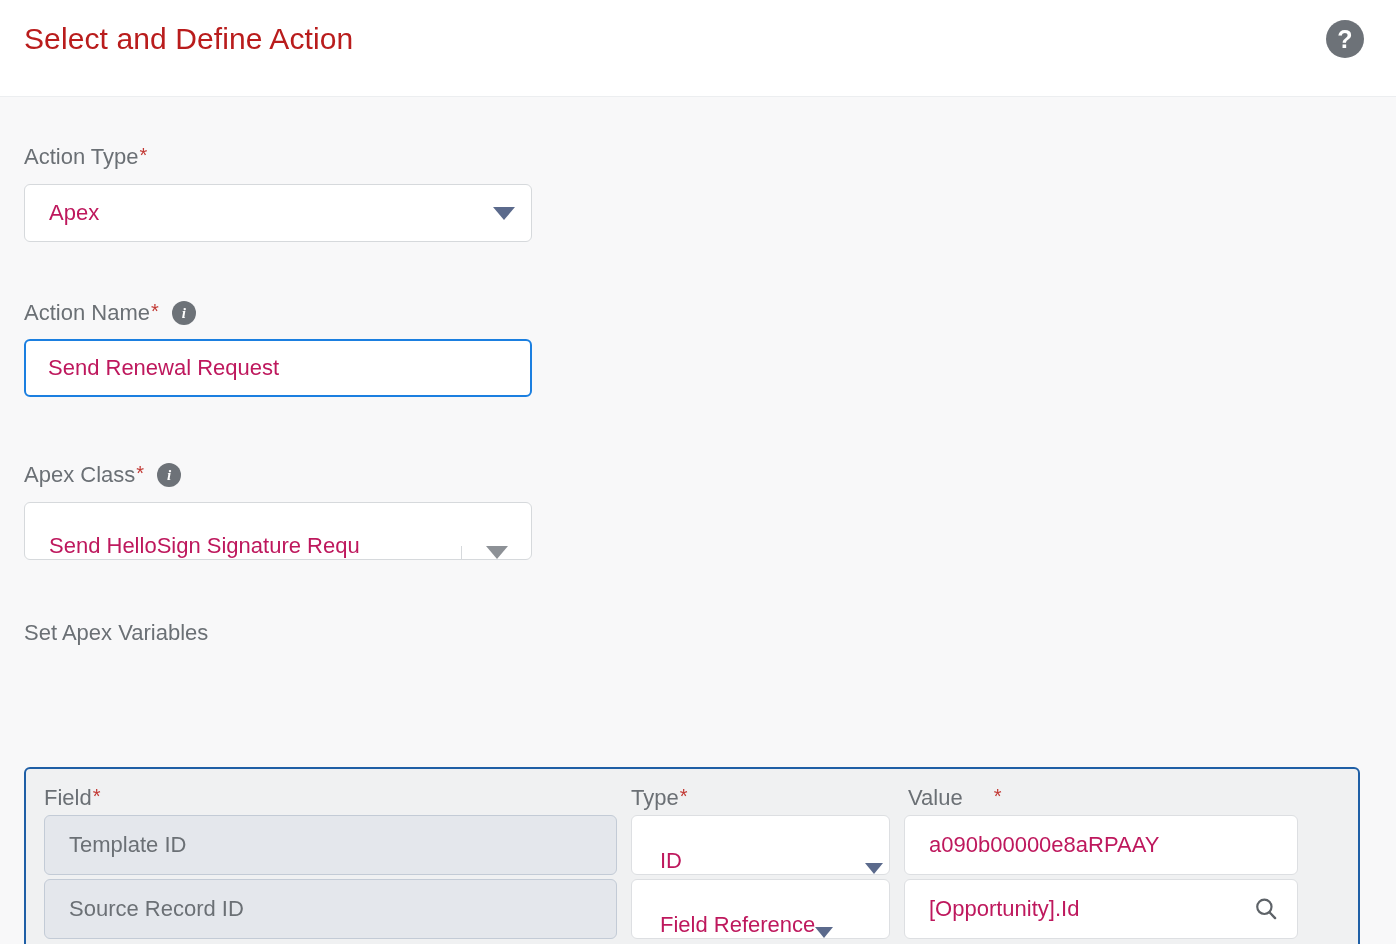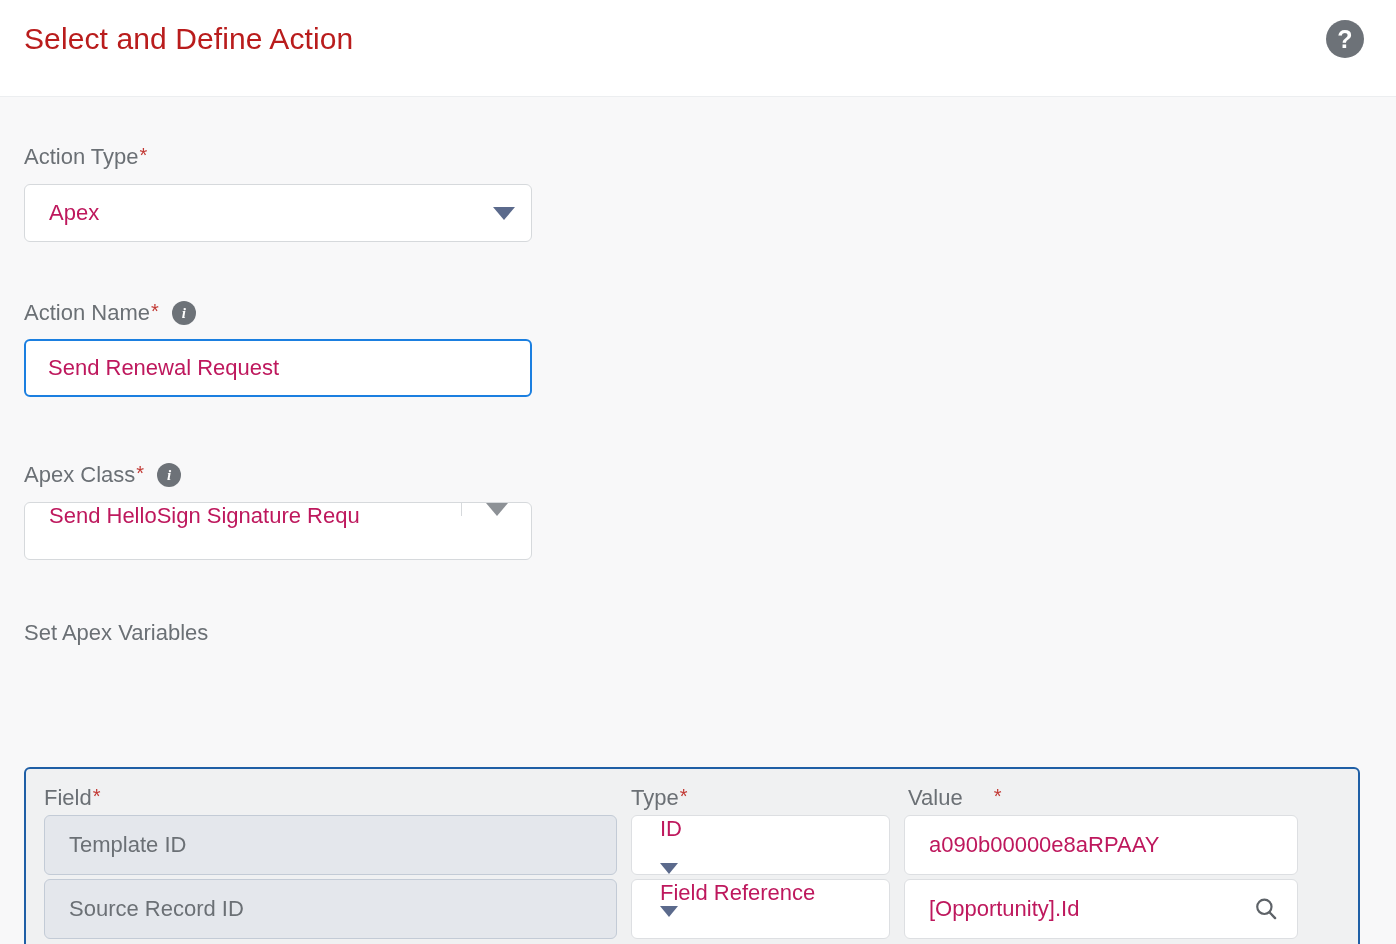--- a/index.html
+++ b/index.html
@@ -135,21 +135,21 @@
     cursor: text;
   }
 
   
   .combo {
     width: 508px; height: 58px;
     background: #ffffff;
     border: 1px solid #d6d9dc;
     border-radius: 6px;
     display: flex;
-    align-items: flex-start;
+    align-items: flex-end;
     overflow: hidden;
   }
   .combo-text {
     flex: 1;
     display: flex;
     align-items: center;
     padding: 0 14px 0 24px;
     cursor: text;
     min-width: 0;
   }
@@ -209,25 +209,24 @@
     overflow: hidden;
   }
   .cell-gap { width: 14px; flex: 0 0 auto; }
 
   .cell-select {
     width: 259px; height: 60px;
     background: #ffffff;
     border: 1px solid #dddfe2;
     border-radius: 6px;
     display: flex;
-    align-items: flex-start;
-    padding: 0 14px 0 28px;
-    cursor: pointer;
-    overflow: hidden;
-    flex-direction: column;
+    align-items: flex-end;
+    padding: 0 6px 0 28px;
+    cursor: pointer;
+    overflow: hidden;
   }
   .cell-select .ctrl-text { flex: 1; min-width: 0; }
   .cell-select.tight { padding-right: 8px; }
   .cell-select.tight .ctrl-text { flex: 0 0 auto; }
 
   .cell-value {
     width: 394px; height: 60px;
     background: #ffffff;
     border: 1px solid #dddfe2;
     border-radius: 6px;

